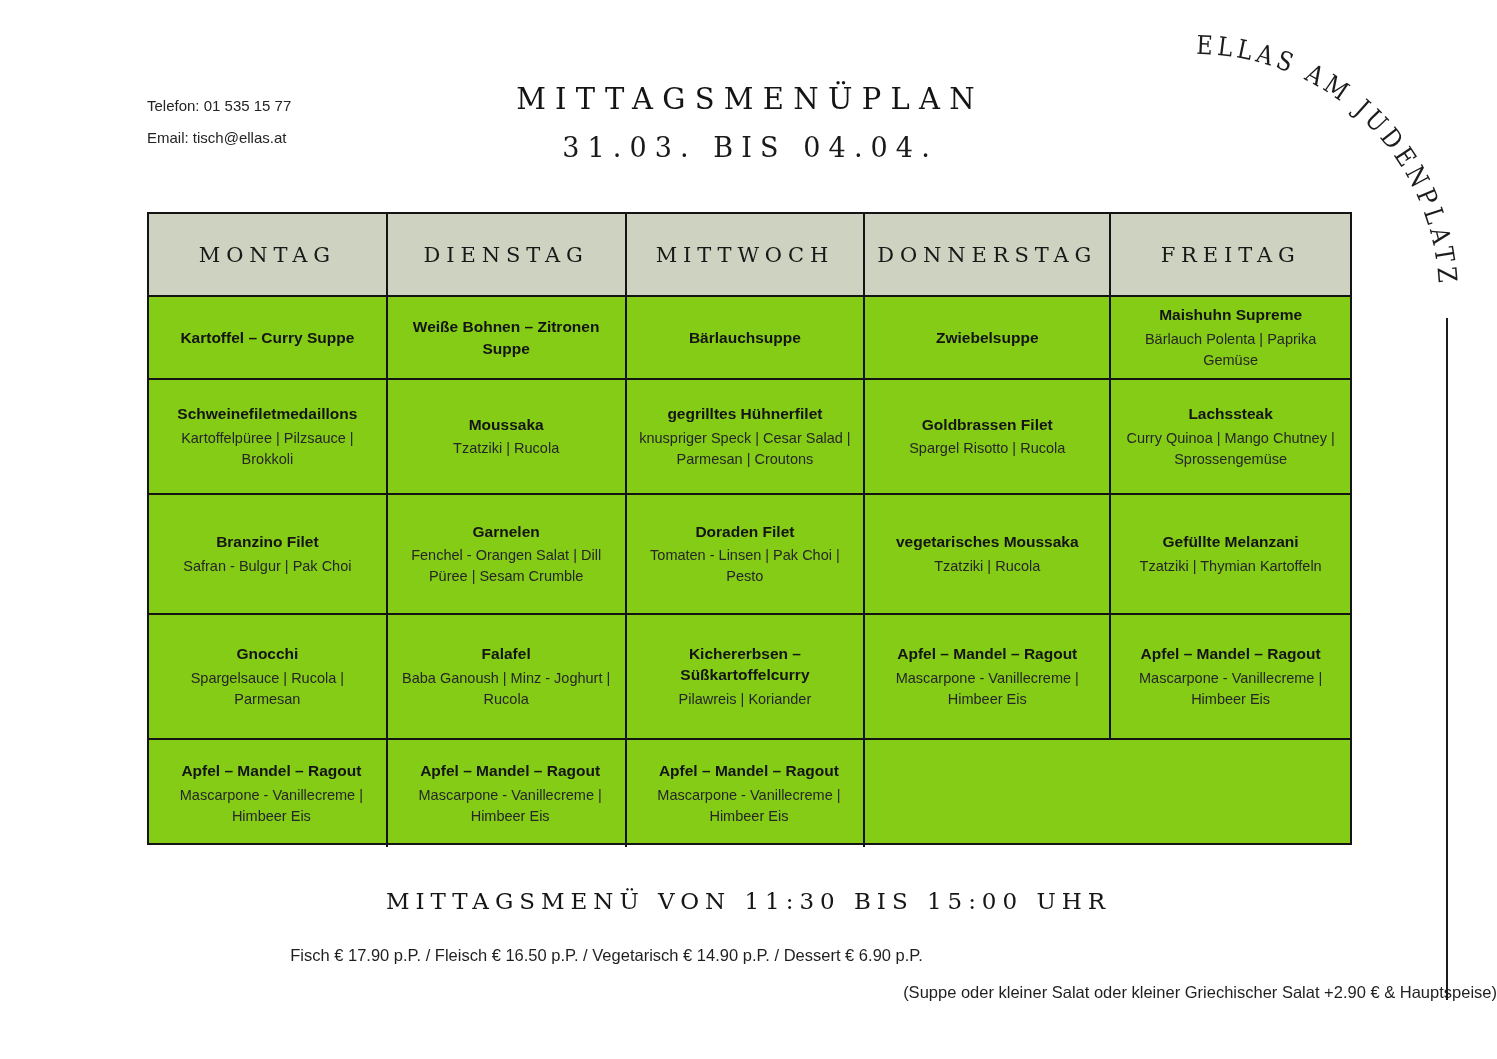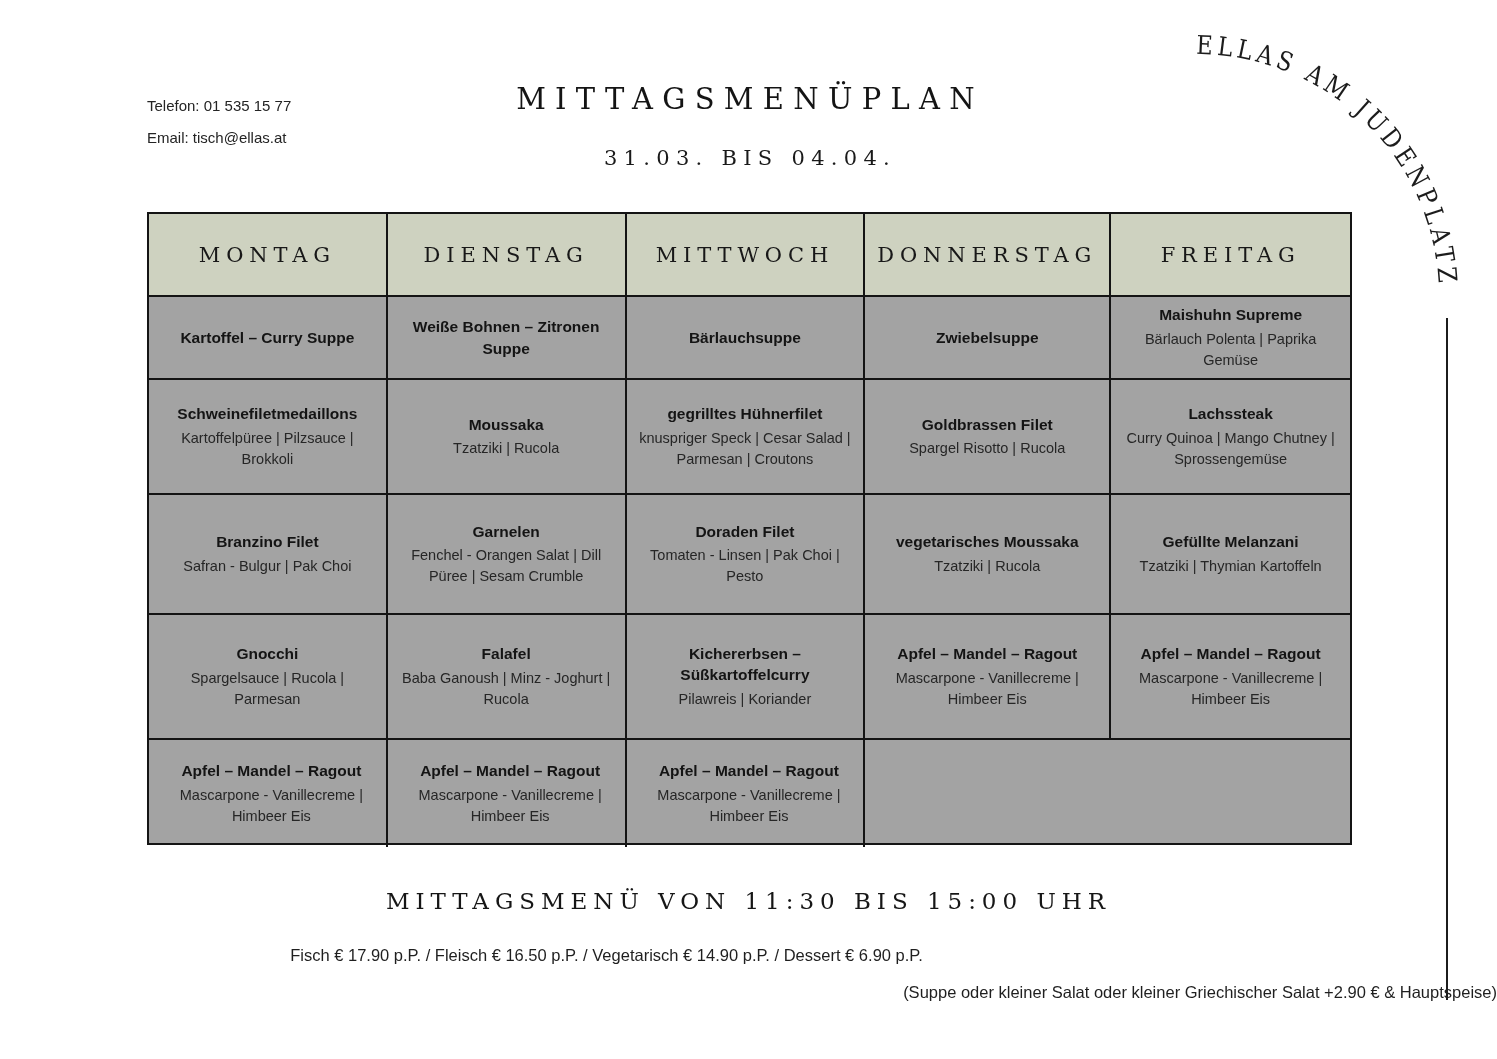--- a/index.html
+++ b/index.html
@@ -36,24 +36,24 @@
     text-align: center;
   }
   .page-title {
     font-family: "DejaVu Serif", serif;
     font-weight: 400;
     font-size: 29px;
     letter-spacing: 0.32em;
     color: #141414;
   }
   .page-subtitle {
-    margin-top: 30px;
-    font-family: "DejaVu Serif", serif;
-    font-weight: 400;
-    font-size: 21px;
+    margin-top: 16px;
+    font-family: "DejaVu Serif", serif;
+    font-weight: 400;
+    font-size: 27px;
     letter-spacing: 0.30em;
     color: #1a1a1a;
   }
 
   
   .logo-svg {
     position: absolute;
     left: 1140px;
     top: 0;
     width: 357px;
@@ -70,21 +70,21 @@
   .menu-table {
     position: absolute;
     left: 147px;
     top: 212px;
     width: 1205px;
     height: 633px;
     display: grid;
     grid-template-columns: repeat(5, 1fr);
     grid-template-rows: 83px 83px 115px 120px 125px 107px;
     border: 2px solid #141414;
-    background: #a3a3a3;
+    background: #84cc16;
   }
   .cell {
     border-right: 2px solid #141414;
     border-bottom: 2px solid #141414;
     display: flex;
     flex-direction: column;
     align-items: center;
     justify-content: center;
     padding: 6px 12px;
     text-align: center;

